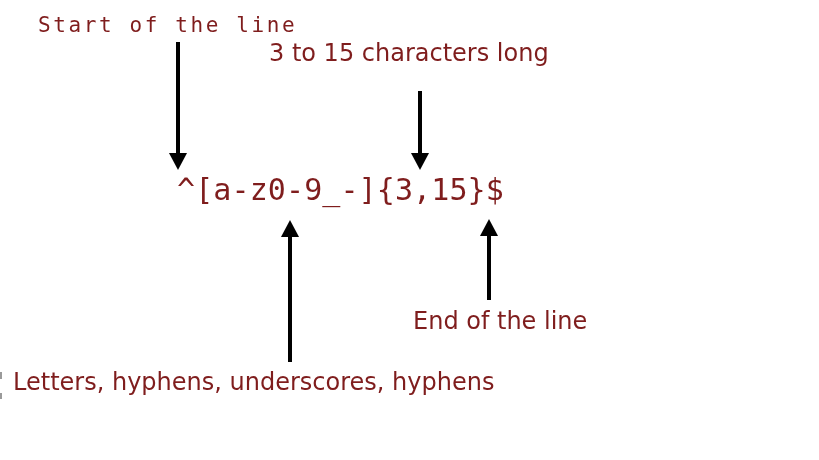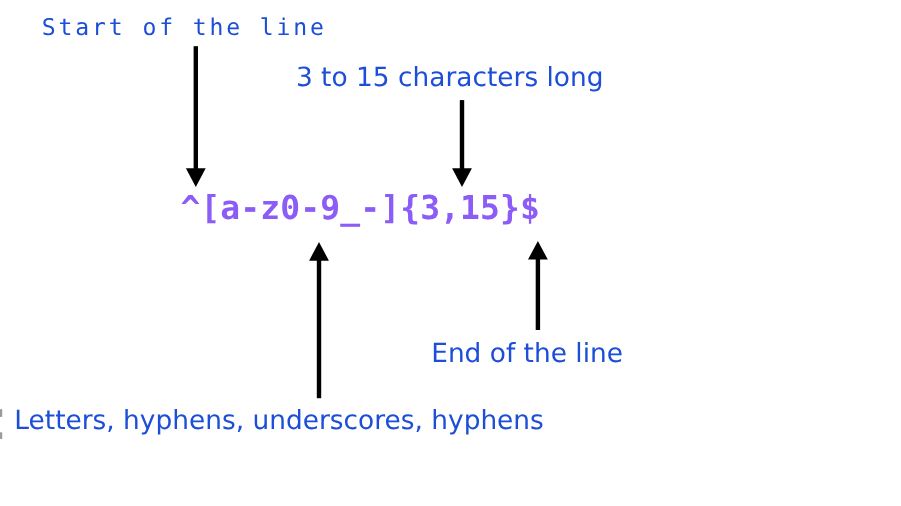--- a/index.html
+++ b/index.html
@@ -12,48 +12,48 @@
     width: 819px;
     height: 460px;
     background: #ffffff;
     overflow: hidden;
     font-family: "DejaVu Sans", "Liberation Sans", sans-serif;
     color: #000000;
   }
   .label {
     position: absolute;
     white-space: nowrap;
-    color: #1d4ed8;
+    color: #7f1d1d;
     line-height: 1.15;
   }
   .label.mono {
     font-family: "DejaVu Sans Mono", "Liberation Mono", monospace;
     font-size: 21px;
     letter-spacing: 2.6px;
   }
   .label.sans {
     font-family: "DejaVu Sans", "Liberation Sans", sans-serif;
     font-size: 24px;
   }
   .regex {
     position: absolute;
-    left: 164px;
+    left: 177px;
     top: 172px;
     font-family: "DejaVu Sans Mono", "Liberation Mono", monospace;
-    font-weight: bold;
+    font-weight: normal;
     font-size: 30px;
     line-height: 36px;
     letter-spacing: 0.1px;
-    color: #8b5cf6;
+    color: #7f1d1d;
     white-space: pre;
   }
   
   .lbl-start   { left: 38px;  top: 13px;  }
-  .lbl-length  { left: 269px; top: 57px;  }
-  .lbl-end     { left: 392px; top: 308px; }
+  .lbl-length  { left: 269px; top: 40px;  }
+  .lbl-end     { left: 413px; top: 308px; }
   .lbl-charset { left: 13px;  top: 369px; }
 
   
   .arrow { position: absolute; width: 18px; }
   .arrow .shaft {
     position: absolute;
     left: 7px;
     width: 4px;
     background: #000000;
   }

